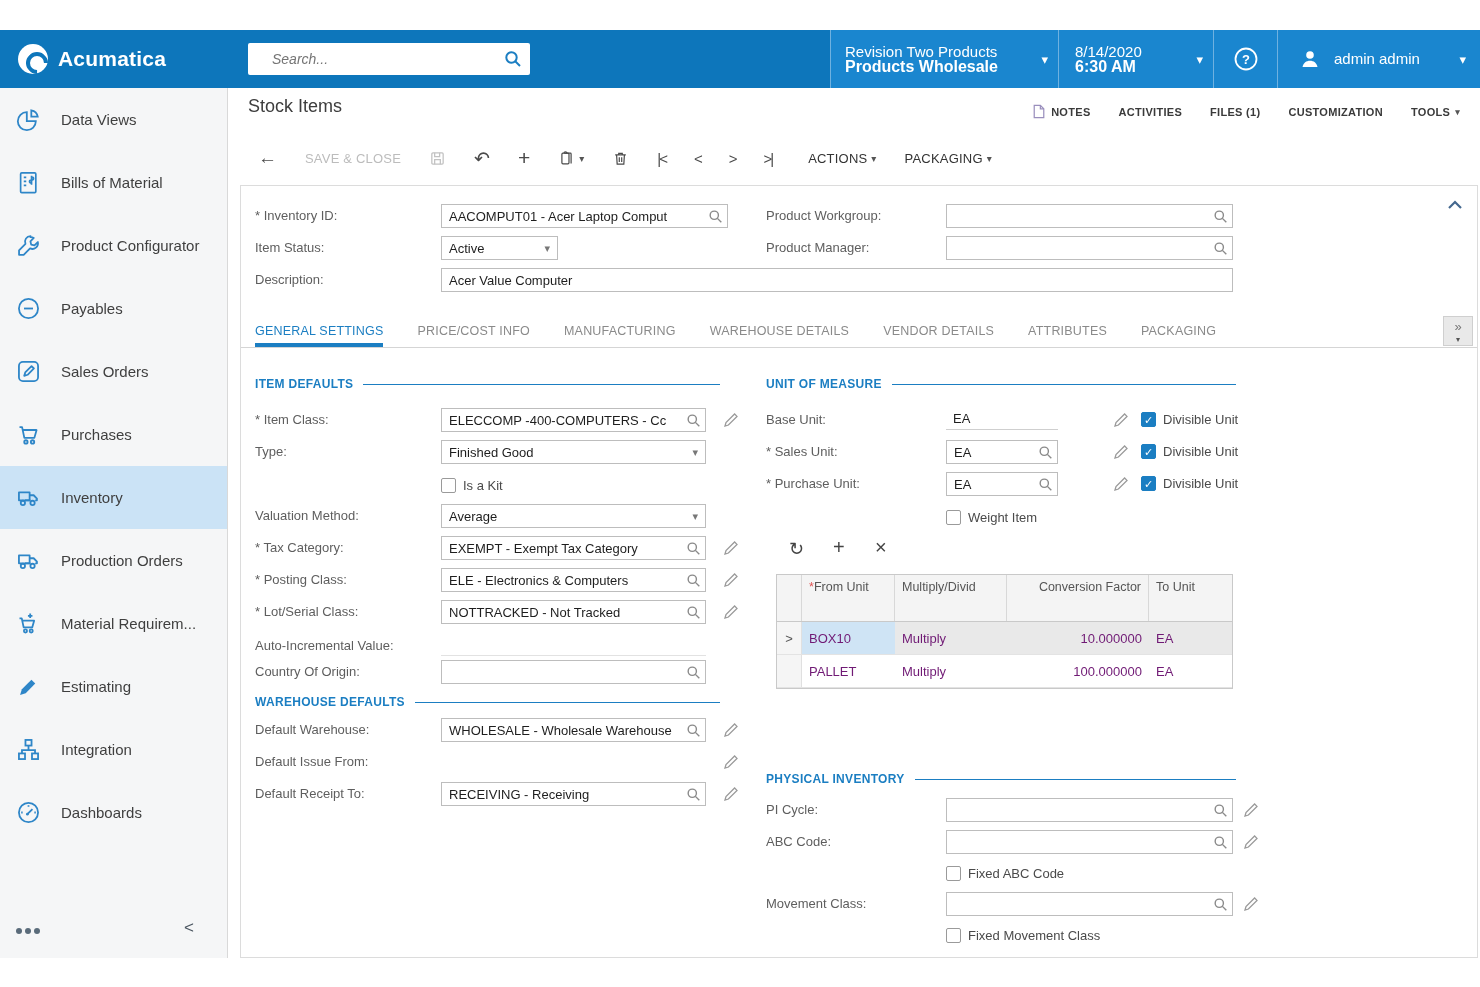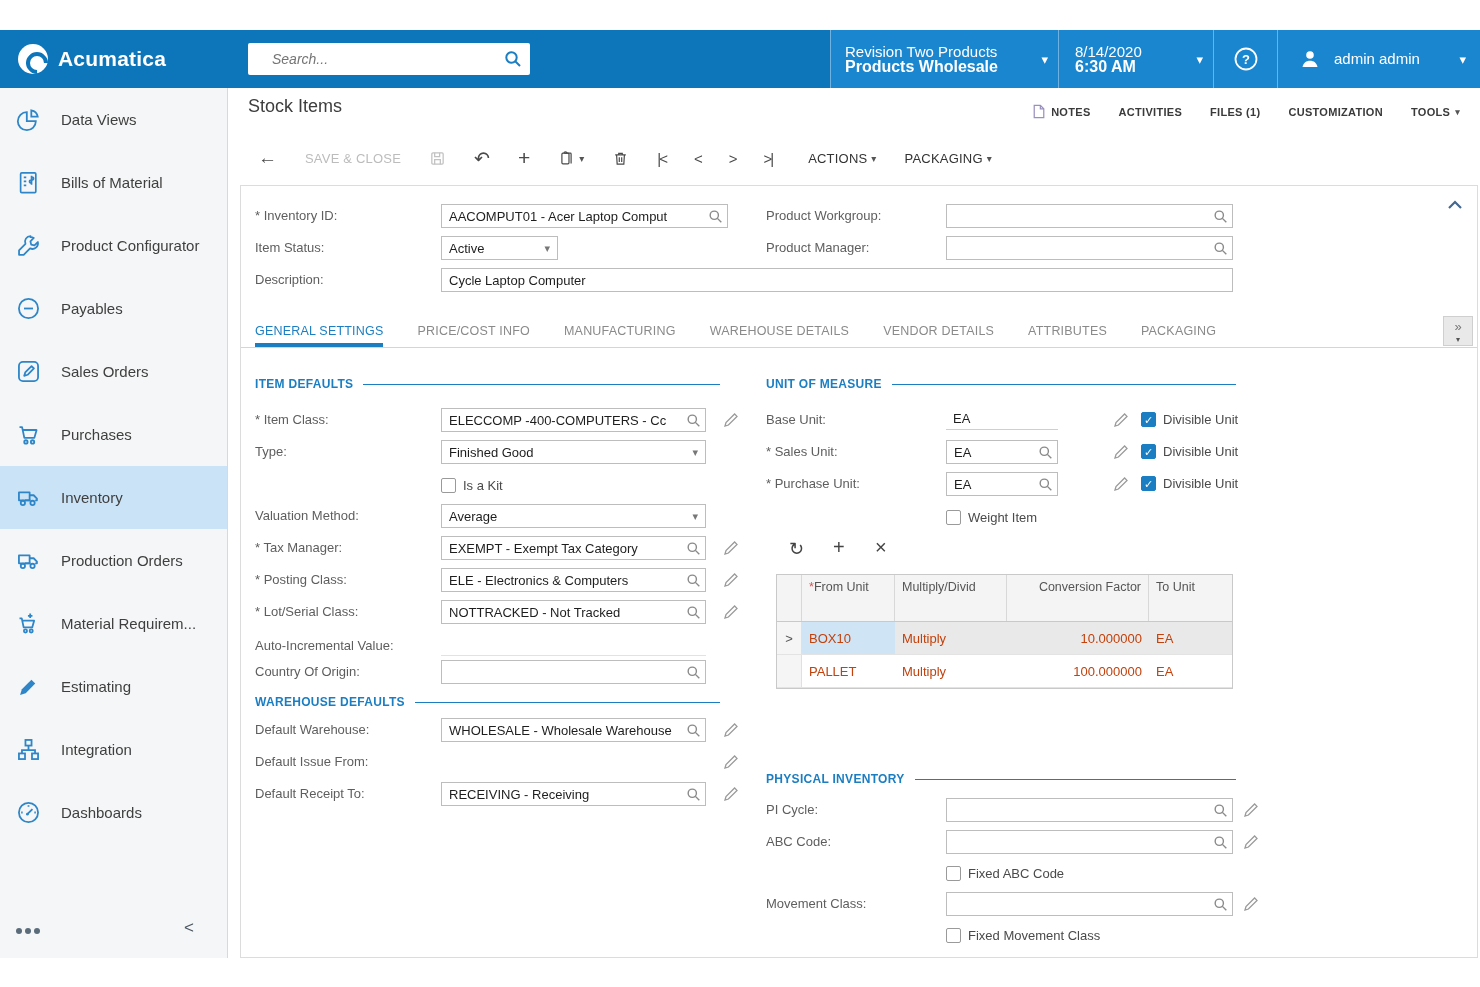--- a/index.html
+++ b/index.html
@@ -71,21 +71,21 @@
   .tab.active { color:#1b7ec2; border-bottom:4px solid #1b7ec2; padding-bottom:5px; }
   #tab-overflow { position:absolute; right:4px; top:130px; width:30px; height:30px; background:#e9e9e9; border:1px solid #cfcfcf; color:#777; text-align:center; cursor:pointer; font-size:13px; line-height:13px; padding-top:3px; }
   #tab-overflow .mini-caret { font-size:8px; display:block; }
 
   
   #uom-grid { position:absolute; left:535px; top:388px; width:457px; border:1px solid #c9c9c9; font-size:13px; }
   .g-head { display:grid; grid-template-columns:25px 93px 112px 142px 84px; background:#f4f4f4; border-bottom:1px solid #c9c9c9; }
   .g-head .hc { padding:5px 7px; font-size:12.5px; color:#555; border-right:1px solid #d8d8d8; min-height:46px; }
   .g-head .hc:last-child { border-right:none; }
   .g-row { display:grid; grid-template-columns:25px 93px 112px 142px 84px; border-bottom:1px solid #e3e3e3; height:33px; }
-  .g-row .c { padding:0 7px; display:flex; align-items:center; color:#c2410c; white-space:nowrap; overflow:hidden; }
+  .g-row .c { padding:0 7px; display:flex; align-items:center; color:#701a75; white-space:nowrap; overflow:hidden; }
   .g-row .sel { background:#f5f5f5; border-right:1px solid #e0e0e0; color:#555; font-size:13px; justify-content:center; }
   .g-row.selected { background:#e9e9e9; }
   .g-row.selected .c-from { background:#cfe4f5; }
   .num { justify-content:flex-end; }
   .red { color:#e05252; }
   .gtb-icon { position:absolute; font-size:18px; color:#444; cursor:pointer; }
 
   svg { display:block; }
 </style>
 </head>
@@ -334,21 +334,21 @@
         <span class="val"></span>
         <svg class="mag" width="15" height="15" viewBox="0 0 16 16" fill="none" stroke="#8a8a8a" stroke-width="1.5">
             <circle cx="6.7" cy="6.7" r="4.4"></circle>
             <line x1="10" y1="10" x2="14.2" y2="14.2"></line>
           </svg>
       </div>
     </div>
     <div class="row" style="top:82px;">
       <span class="flabel" style="left:14px;">Description:</span>
       <div class="field noicon" style="left:200px;width:792px;">
-        <span class="val">Cycle Laptop Computer</span>
+        <span class="val">Acer Value Computer</span>
       </div>
     </div>
 
     <div id="tabs">
       <span class="tab active">GENERAL SETTINGS</span>
       <span class="tab">PRICE/COST INFO</span>
       <span class="tab">MANUFACTURING</span>
       <span class="tab">WAREHOUSE DETAILS</span>
       <span class="tab">VENDOR DETAILS</span>
       <span class="tab">ATTRIBUTES</span>
@@ -389,21 +389,21 @@
       <span class="cb-label" style="left:222px;">Is a Kit</span>
     </div>
     <div class="row" style="top:318px;">
       <span class="flabel" style="left:14px;">Valuation Method:</span>
       <div class="field" style="left:200px;width:265px;">
         <span class="val">Average</span>
         <span class="sel-caret">▾</span>
       </div>
     </div>
     <div class="row" style="top:350px;">
-      <span class="flabel" style="left:14px;">* Tax Manager:</span>
+      <span class="flabel" style="left:14px;">* Tax Category:</span>
       <div class="field" style="left:200px;width:265px;">
         <span class="val">EXEMPT - Exempt Tax Category</span>
         <svg class="mag" width="15" height="15" viewBox="0 0 16 16" fill="none" stroke="#8a8a8a" stroke-width="1.5">
             <circle cx="6.7" cy="6.7" r="4.4"></circle>
             <line x1="10" y1="10" x2="14.2" y2="14.2"></line>
           </svg>
       </div>
       <svg class="pen" style="left:482px;" width="16" height="16" viewBox="0 0 16 16" fill="none" stroke="#9a9a9a" stroke-width="1.3">
           <path d="M2 14l1-3.4L11.6 2l2.4 2.4L5.4 13z"></path>
         </svg>

